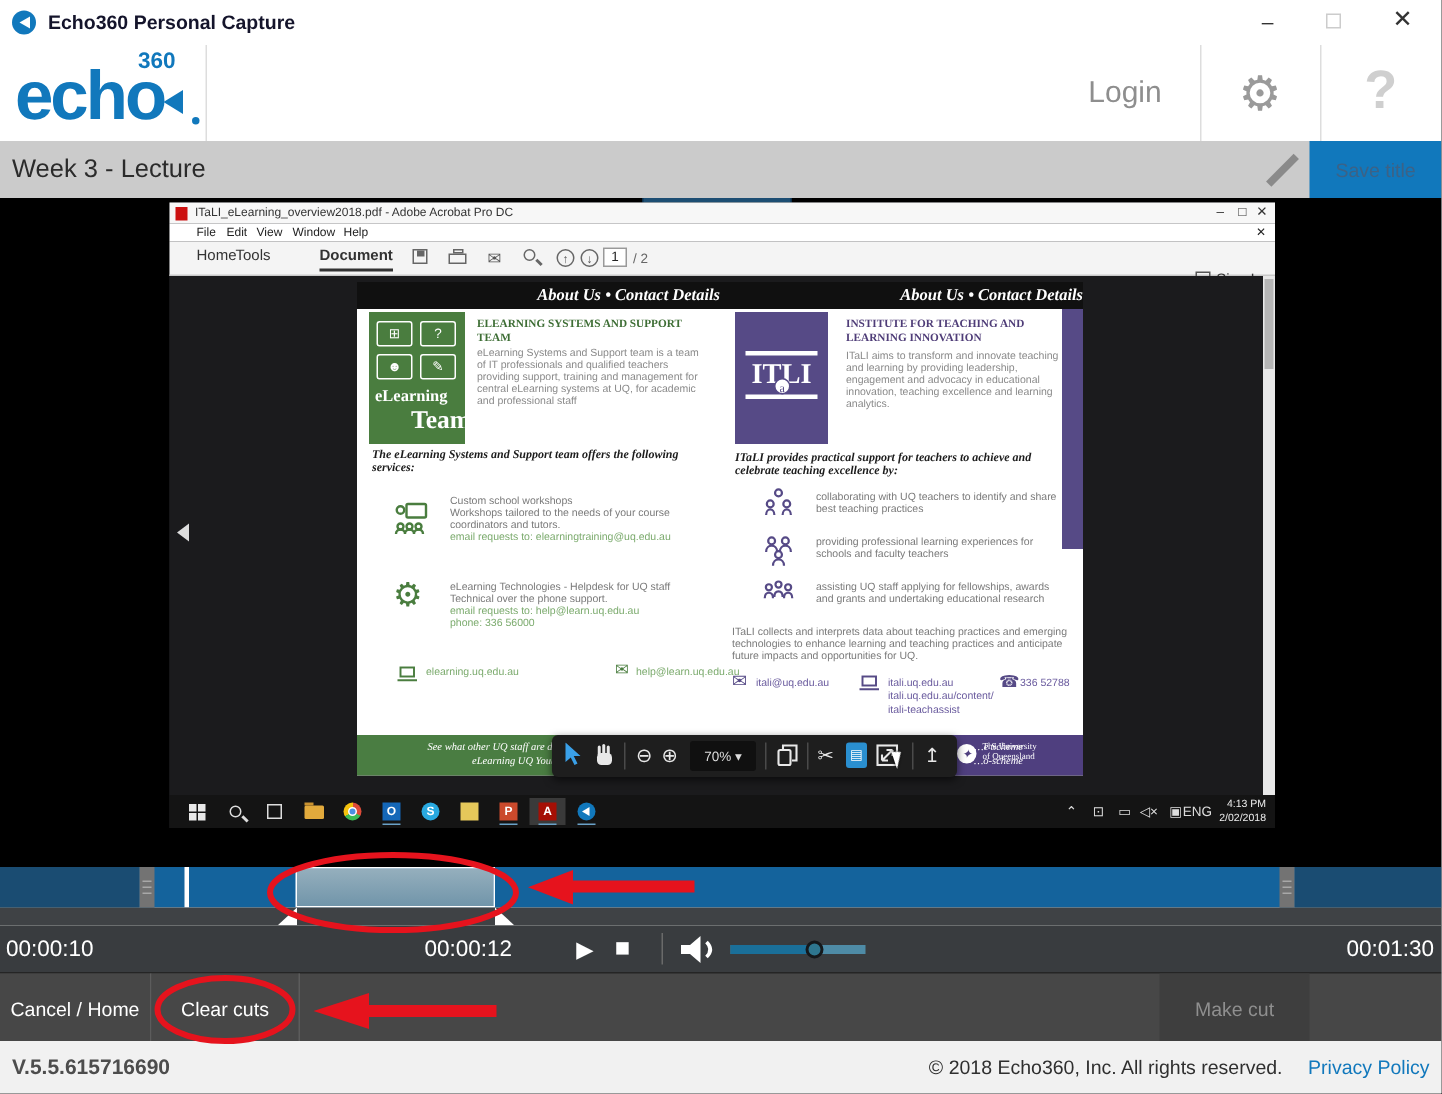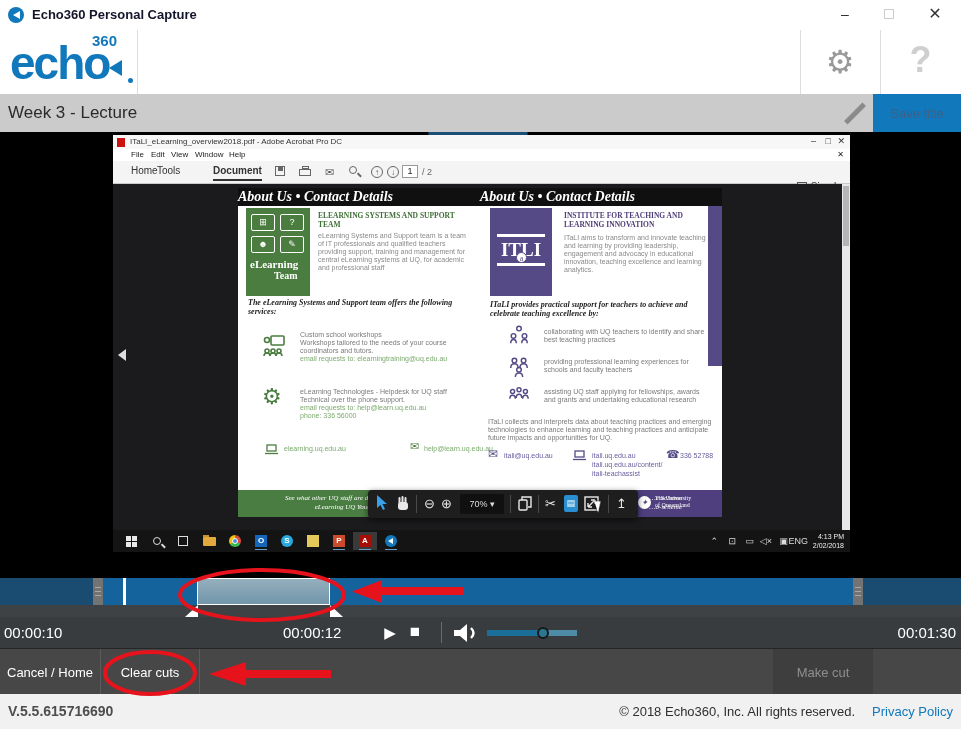--- a/index.html
+++ b/index.html
@@ -70,30 +70,30 @@
   #ac-content { left:0; top:49px; width:737px; height:346px; background:#1b1b1d; overflow:hidden; }
   #nav-left { left:5px; top:165px; width:0; height:0; border-top:6px solid transparent; border-bottom:6px solid transparent; border-right:8px solid #ddd; }
   #ac-scroll { left:729px; top:0; width:8px; height:346px; background:#e8e8e8; }
   #ac-scroll .thumb { position:absolute; left:1px; top:2px; width:6px; height:60px; background:#b5b5b5; }
 
   
   #pdf-page { left:125px; top:4px; width:484px; height:329px; background:#fff; }
   .col { position:absolute; top:0; width:242px; height:329px; }
   #col-left { left:0; } #col-right { left:242px; }
   .col-hdr { position:absolute; left:0; top:0; width:242px; height:18px; background:#101010; color:#fff;
-    font-family:"Liberation Serif",serif; font-style:italic; font-weight:bold; font-size:14px; text-align:left; line-height:18px; }
+    font-family:"Liberation Serif",serif; font-style:italic; font-weight:bold; font-size:11px; text-align:right; line-height:18px; }
   .serif-i { font-family:"Liberation Serif",serif; font-style:italic; font-weight:bold; color:#1c1c1c; }
   .tiny { font-size:7px; line-height:8px; color:#8a8a8a; }
 
   #green-sq { left:8px; top:20px; width:64px; height:88px; background:#4a7d3f; }
   #green-sq .lap { position:absolute; width:24px; height:17px; border:1.5px solid #fff; border-radius:2px; color:#fff; font-size:9px; text-align:center; line-height:15px; }
   #green-sq .w1 { left:5px; top:6px; } #green-sq .w2 { left:34px; top:6px; }
   #green-sq .w3 { left:5px; top:28px; } #green-sq .w4 { left:34px; top:28px; }
   #green-sq .l1 { position:absolute; left:4px; top:50px; font-family:"Liberation Serif",serif; font-weight:bold; color:#fff; font-size:11px; }
-  #green-sq .l2 { position:absolute; left:28px; top:62px; font-family:"Liberation Serif",serif; font-weight:bold; color:#fff; font-size:10px; }
+  #green-sq .l2 { position:absolute; left:28px; top:62px; font-family:"Liberation Serif",serif; font-weight:bold; color:#fff; font-size:17px; }
   .g-head { position:absolute; left:80px; top:24px; width:155px; font-family:"Liberation Serif",serif; font-weight:bold; font-size:7.5px; line-height:8.5px; color:#3e6e35; }
   .g-body { position:absolute; left:80px; top:44px; width:152px; }
   .intro { position:absolute; left:10px; width:225px; font-size:8px; line-height:9px; }
   .svc-ic { position:absolute; left:24px; color:#4a7d3f; }
   .svc-tx { position:absolute; left:62px; width:172px; }
   .g-link { color:#7cab6e; }
   .p-link { color:#6a5b9e; }
   .foot-links { position:absolute; top:255px; left:0; width:242px; }
   .banner { position:absolute; left:0; top:302px; width:242px; height:27px; color:#fff; }
   #banner-green { background:#4a7d42; font-family:"Liberation Serif",serif; font-style:italic; font-size:7px; line-height:9px; text-align:center; padding-top:4px; }
@@ -199,20 +199,21 @@
   <div class="abs" id="header">
     <div class="abs" id="logo">
       <span class="word">echo</span>
       <span class="sup">360</span>
       <span class="otri"></span>
       <span class="reg"></span>
     </div>
     <div class="abs hdr-sep" style="left:137px"></div>
     <div class="abs hdr-sep" style="left:800px"></div>
     <div class="abs hdr-sep" style="left:880px"></div>
+    <div class="abs" id="login-btn">Login</div>
     <div class="abs" id="gear-btn">⚙</div>
     <div class="abs" id="help-btn">?</div>
   </div>
 
   <div class="abs" id="week-bar">
     <span class="abs" id="week-title">Week 3 - Lecture</span>
     <div class="abs" id="pencil">
         <span class="shaft"></span>
       </div>
     <button class="abs" id="save-title-btn">Save title</button>

